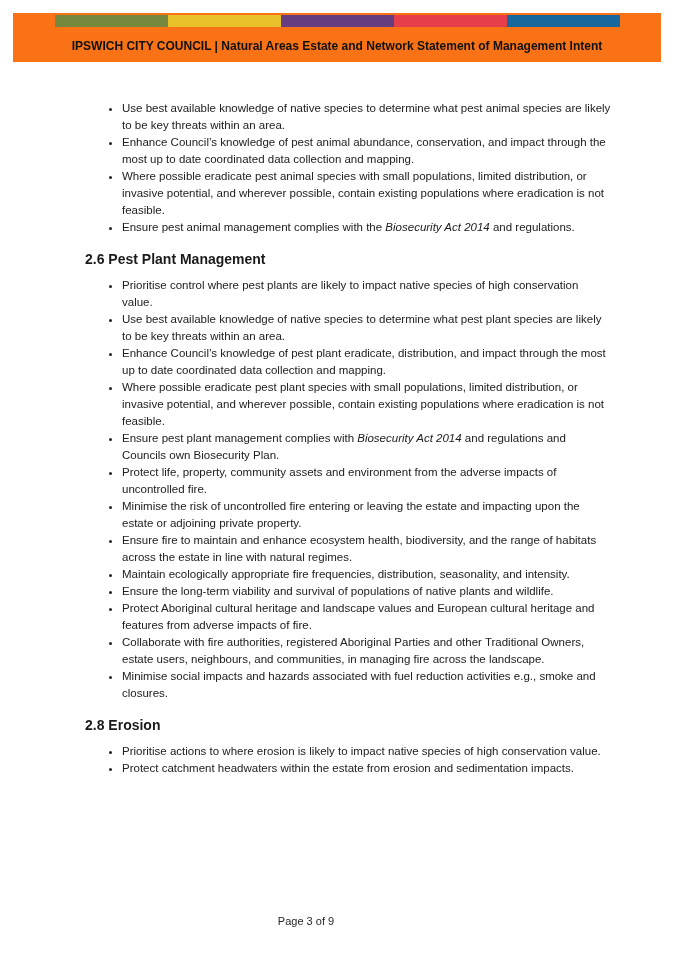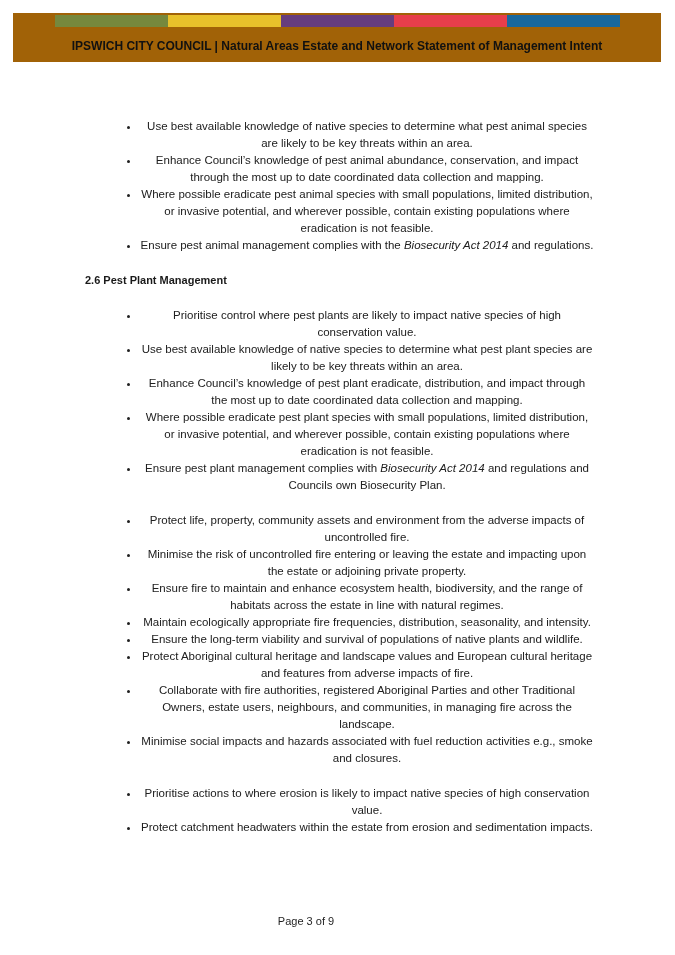--- a/index.html
+++ b/index.html
@@ -24,43 +24,43 @@
     font-size:12px;font-weight:bold;color:#111;letter-spacing:0px;
     white-space:nowrap;
   }
 
   
   .content{
     position:absolute;left:85px;top:100px;width:527px;
     font-size:11.5px;line-height:17px;color:#202020;
   }
   .content h2{
-    font-size:11px;line-height:17px;font-weight:bold;color:#1a1a1a;
+    font-size:14px;line-height:17px;font-weight:bold;color:#1a1a1a;
     margin:15px 0 9px 0;
   }
   .content ul{
-    margin:18px;padding:0 0 0 37px;list-style:disc outside;text-align:center;
+    margin:0;padding:0 0 0 37px;list-style:disc outside;
   }
   .content li{
     margin:0;padding:0;
   }
   .content li em{font-style:italic;}
 
   
   .footer{
     position:absolute;left:0;top:913px;width:612px;
     text-align:center;font-size:11px;color:#1f1f1f;line-height:17px;
   }
 </style>
 </head>
 <body>
 
 <div class="page">
 
-  <div class="header-band" style="background: #a16207;">
+  <div class="header-band" style="background: #f97316;">
     <div class="color-bar" id="color-bar">
         <div class="seg" style="background: rgb(118, 136, 61);"></div>
         <div class="seg" style="background: rgb(232, 193, 43);"></div>
         <div class="seg" style="background: rgb(102, 61, 126);"></div>
         <div class="seg" style="background: rgb(231, 62, 75);"></div>
         <div class="seg" style="background: rgb(25, 104, 157);"></div>
       </div>
     <div class="header-title">IPSWICH CITY COUNCIL | Natural Areas Estate and Network Statement of Management Intent</div>
   </div>
 
@@ -82,20 +82,21 @@
       <ul>
         <li><span>Protect life, property, community assets and environment from the adverse impacts of uncontrolled fire.</span></li>
         <li><span>Minimise the risk of uncontrolled fire entering or leaving the estate and impacting upon the estate or adjoining private property.</span></li>
         <li><span>Ensure fire to maintain and enhance ecosystem health, biodiversity, and the range of habitats across the estate in line with natural regimes.</span></li>
         <li><span>Maintain ecologically appropriate fire frequencies, distribution, seasonality, and intensity.</span></li>
         <li><span>Ensure the long-term viability and survival of populations of native plants and wildlife.</span></li>
         <li><span>Protect Aboriginal cultural heritage and landscape values and European cultural heritage and features from adverse impacts of fire.</span></li>
         <li><span>Collaborate with fire authorities, registered Aboriginal Parties and other Traditional Owners, estate users, neighbours, and communities, in managing fire across the landscape.</span></li>
         <li><span>Minimise social impacts and hazards associated with fuel reduction activities e.g., smoke and closures.</span></li>
       </ul>
+      <h2>2.8 Erosion</h2>
       <ul>
         <li><span>Prioritise actions to where erosion is likely to impact native species of high conservation value.</span></li>
         <li><span>Protect catchment headwaters within the estate from erosion and sedimentation impacts.</span></li>
       </ul>
     </div>
 
   <div class="footer">
     <span>Page 3 of 9</span>
   </div>
 

